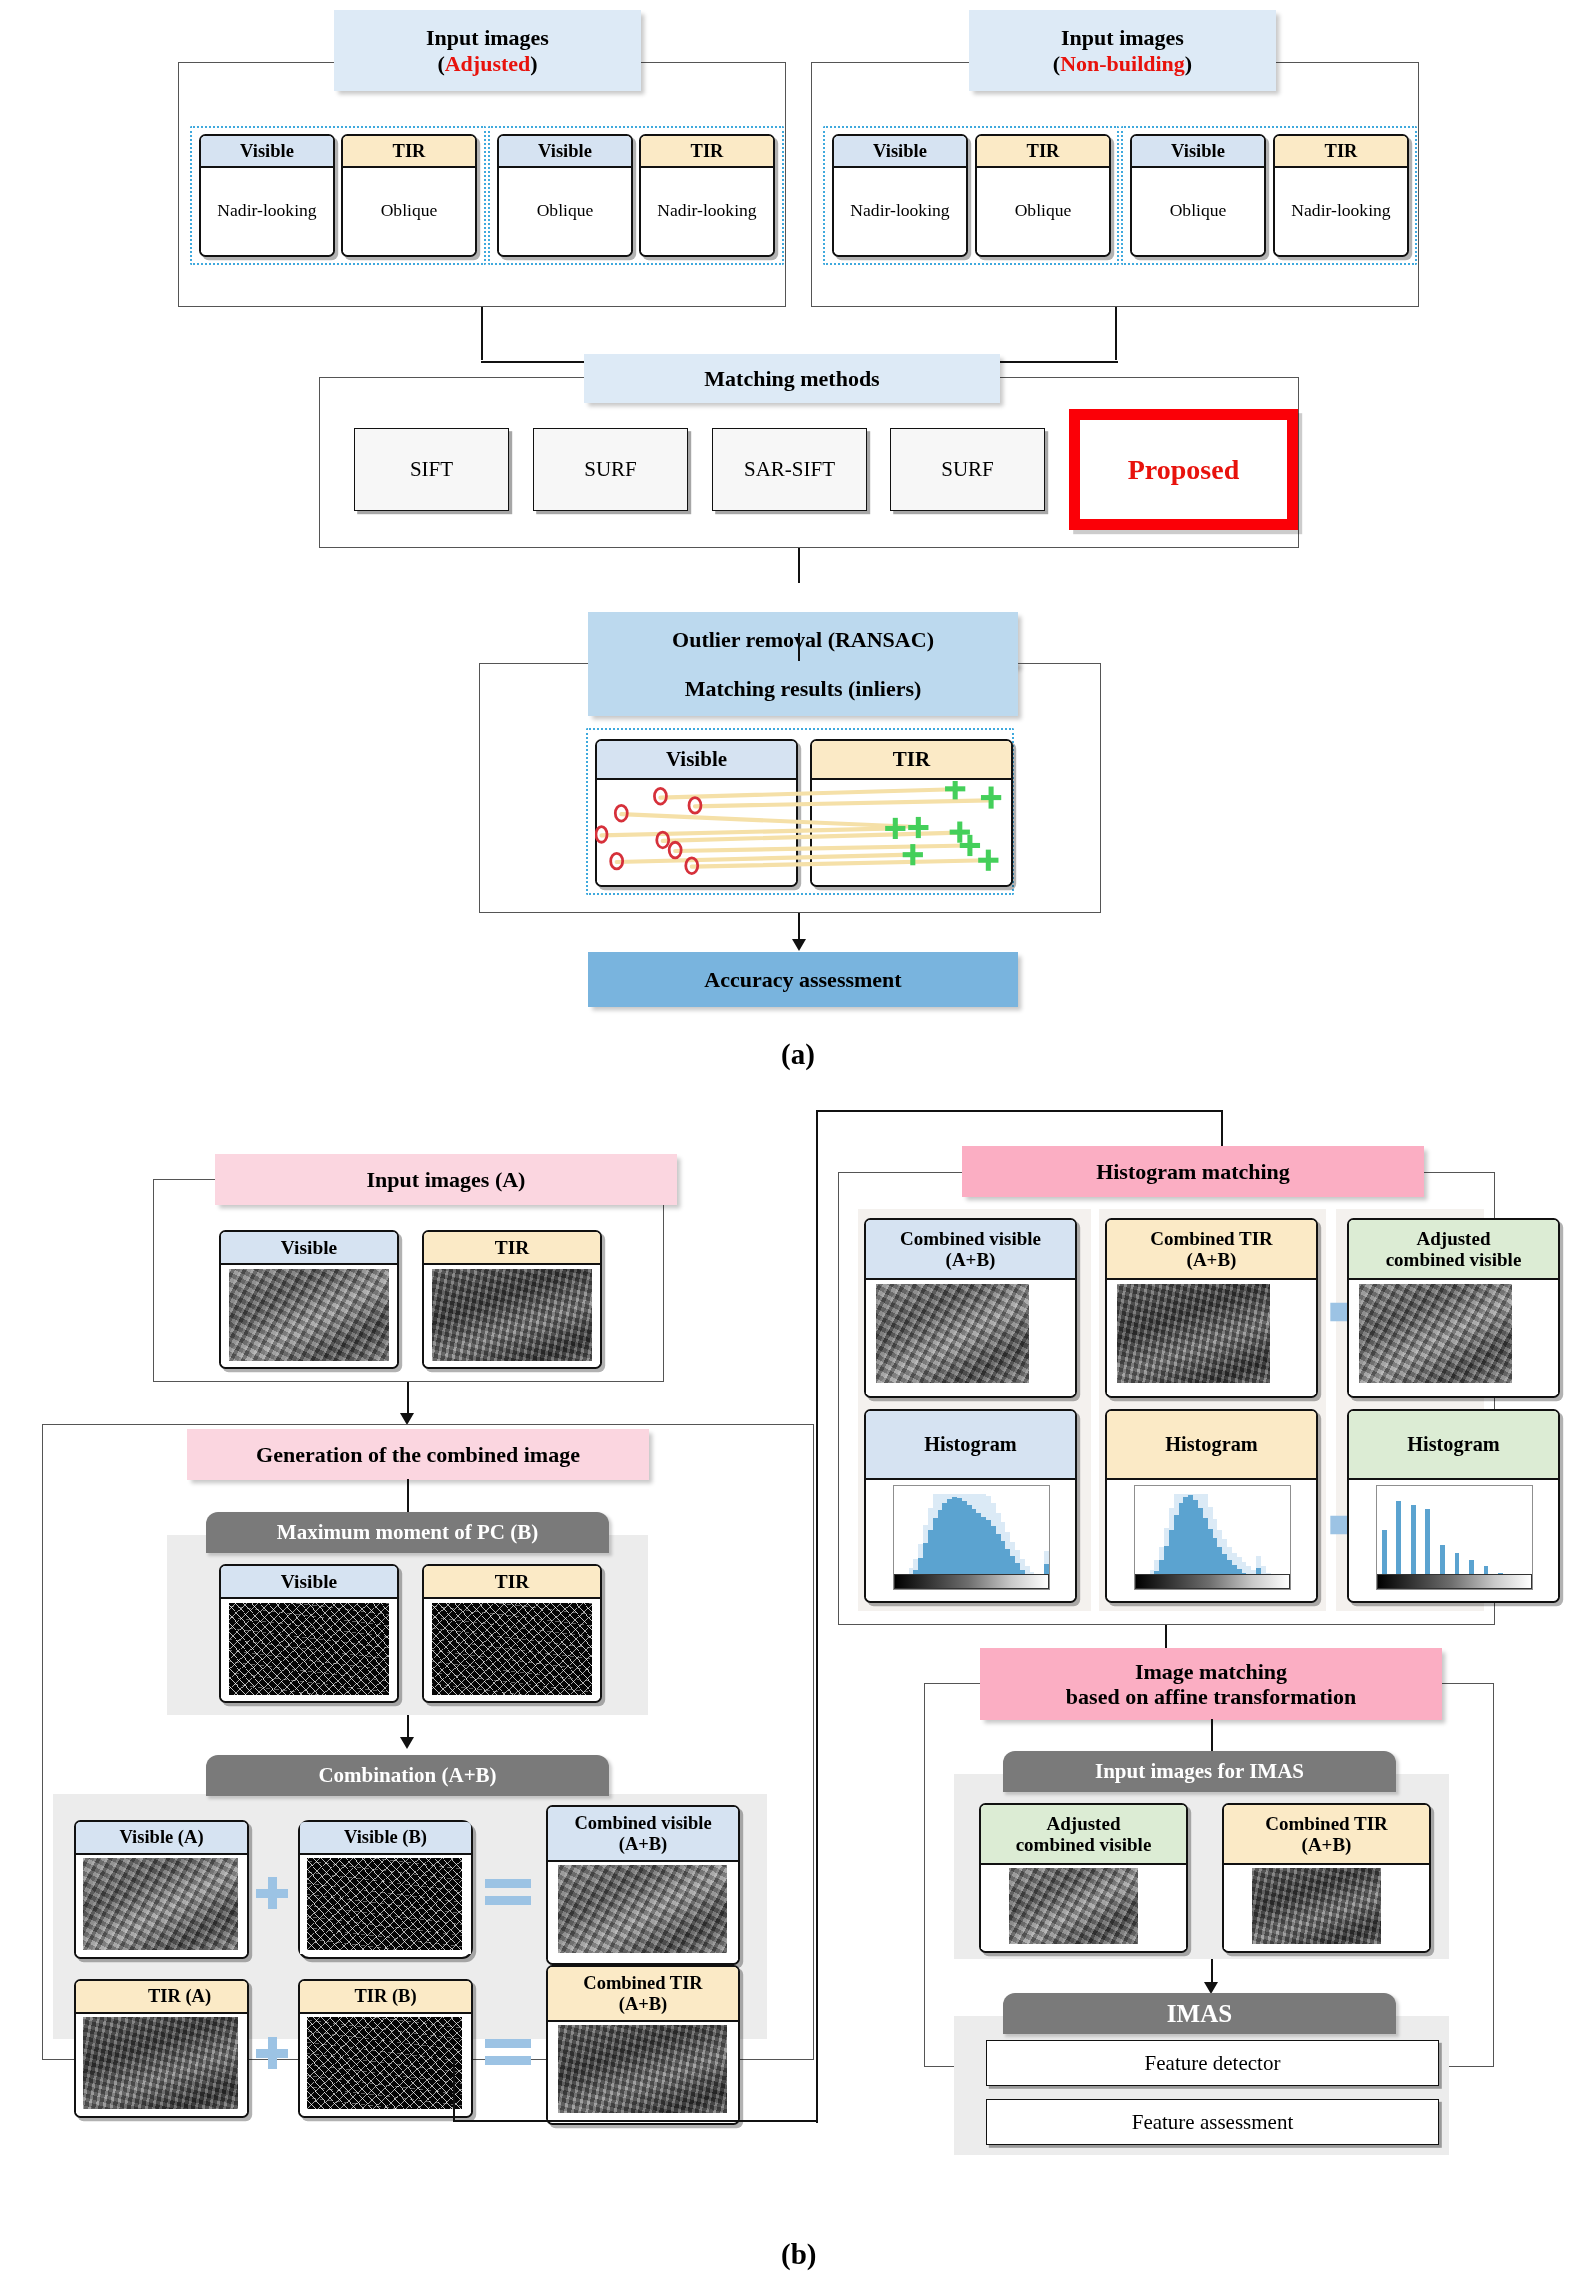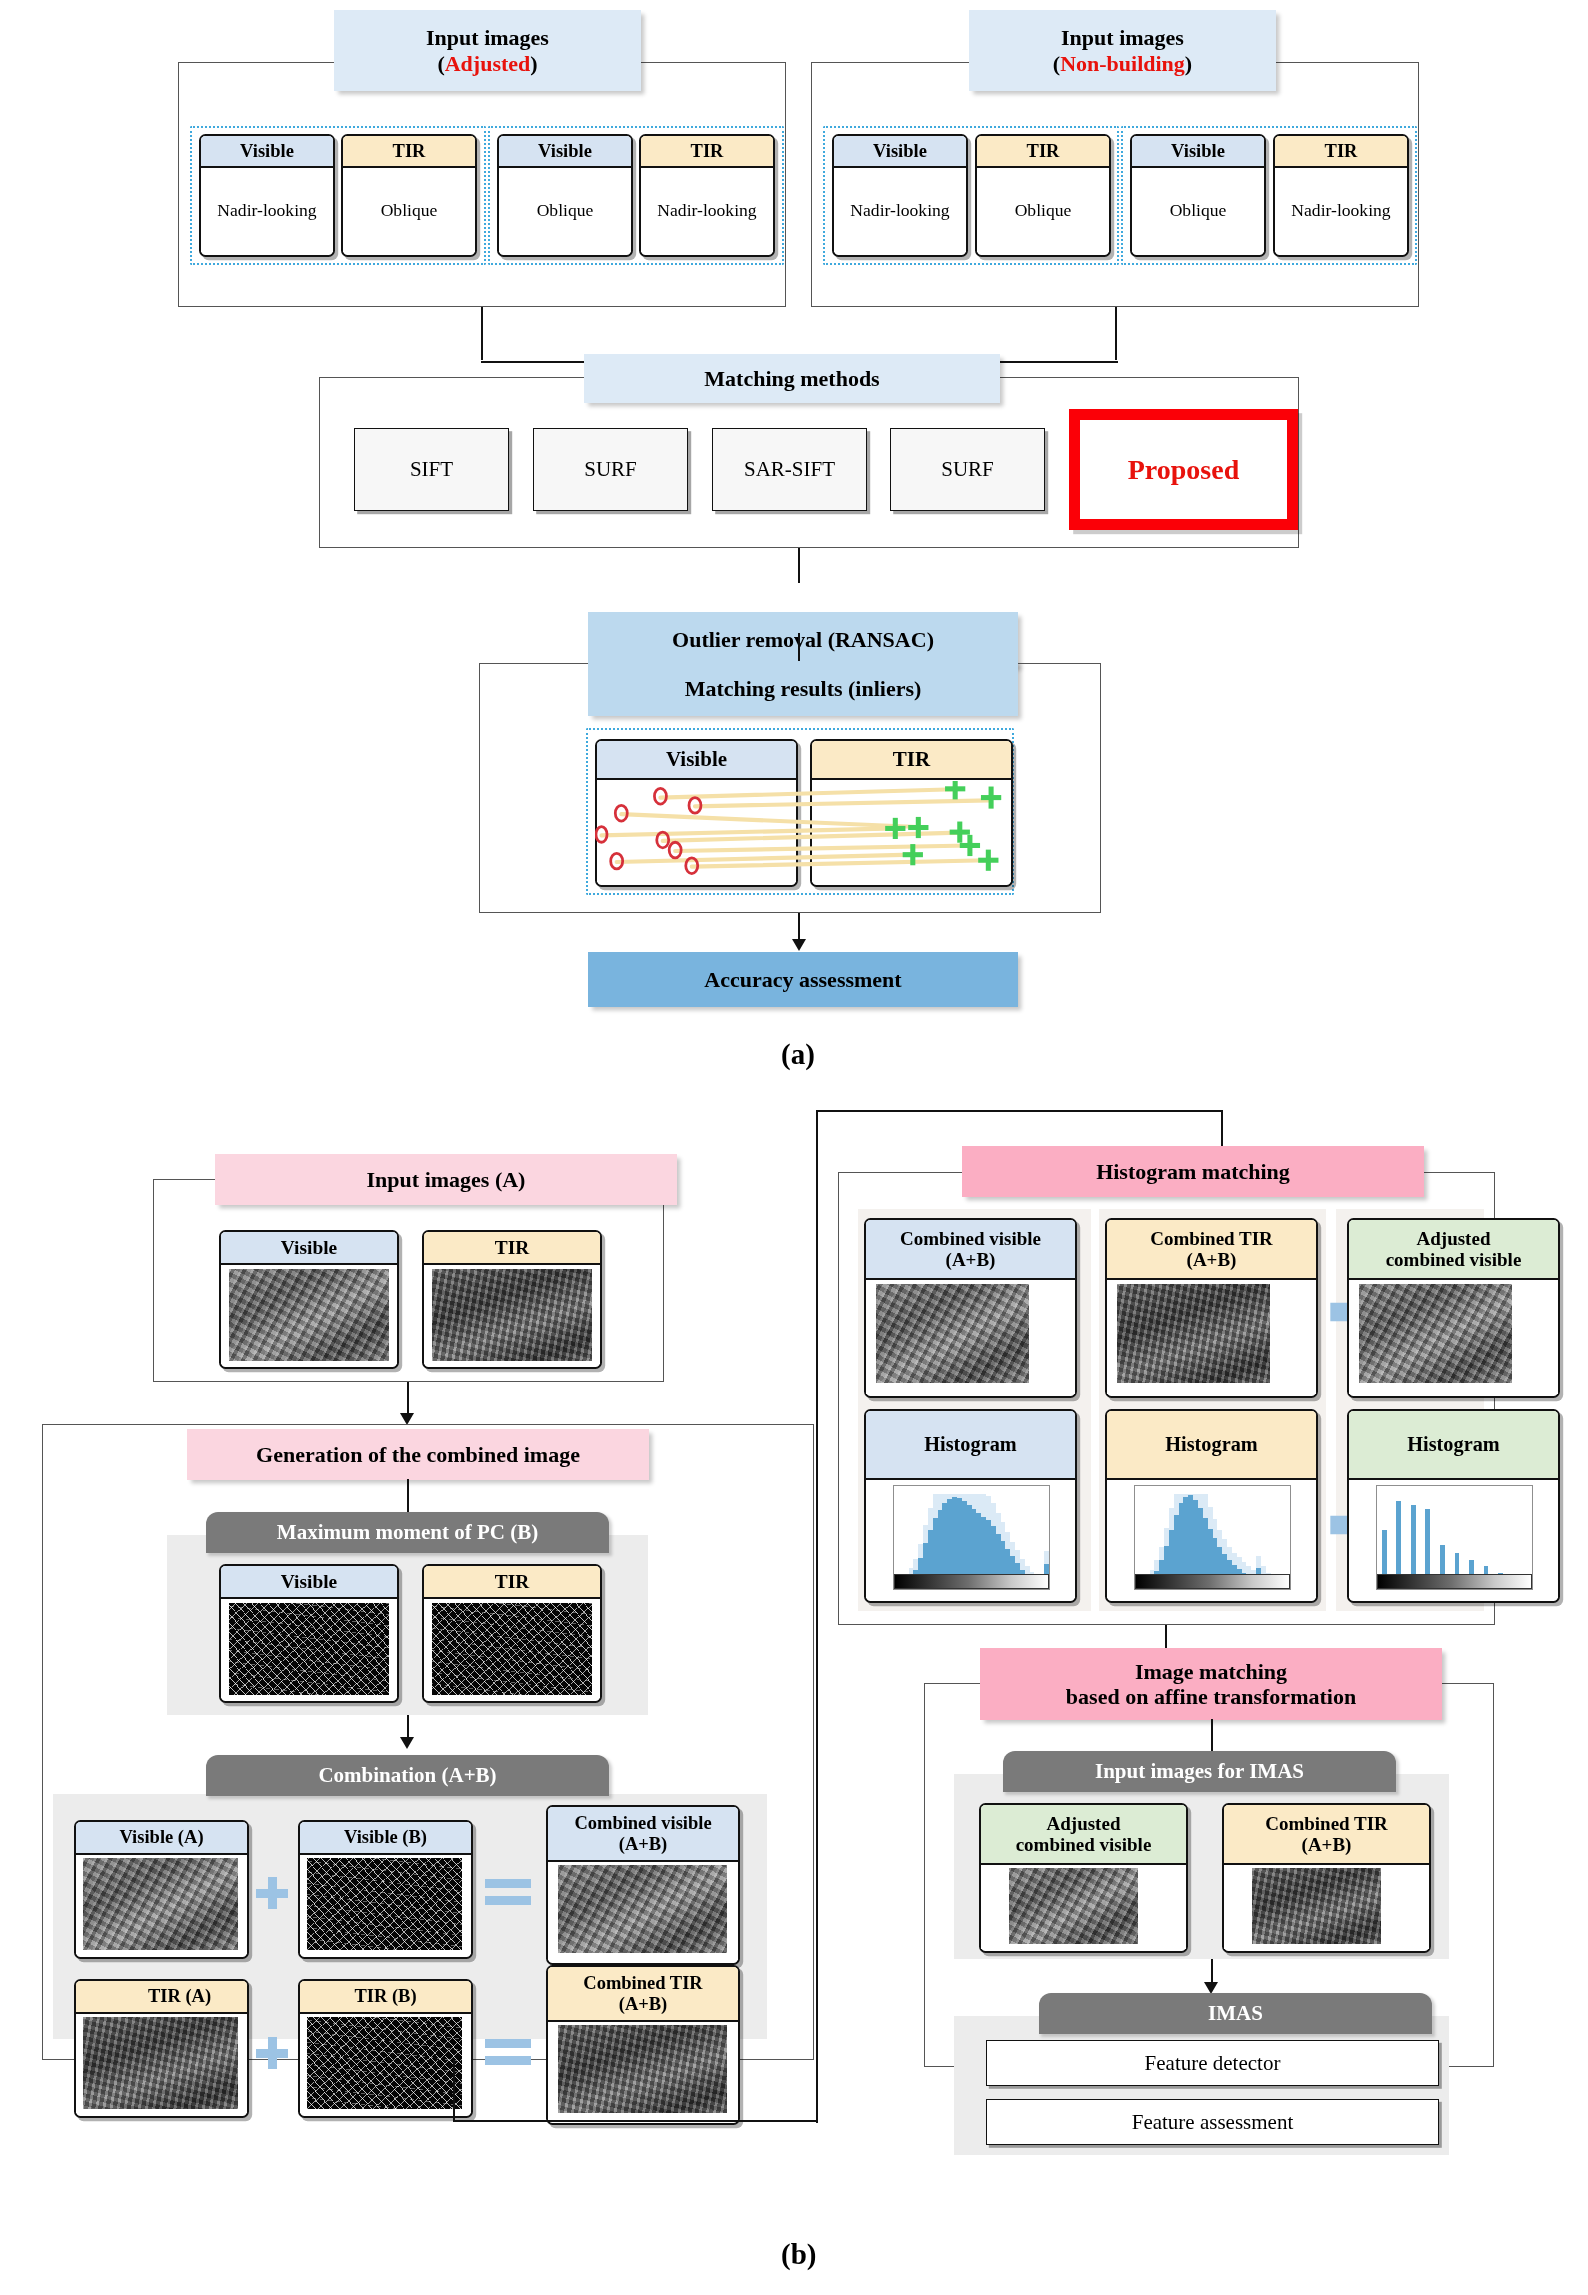--- a/index.html
+++ b/index.html
@@ -342,21 +342,21 @@
 <div class="card" style="left:74px;top:1820px;width:175px;height:139px;">
   <div class="hd vis" style="height:33px;font-size:18.5px;">Visible (A)</div>
   <div class="bd" style="height:calc(100% - 36px);position:relative;">
     <div class="thumb aerial" style="left:7.4px;top:3.2px;width:155px;height:92px;"></div>
   </div>
 </div>
 <div class="plus" style="left:256px;top:1877px;width:32px;height:32px;">
   <span style="position:absolute;left:12px;top:0;width:9.2px;height:32px;background:#9cc3e4;display:block;"></span>
   <span style="position:absolute;left:0;top:12px;width:32px;height:9.2px;background:#9cc3e4;display:block;"></span>
 </div>
-<div class="card" style="left:298px;top:1820px;width:175px;height:139px;">
+<div class="card" style="left:298px;top:1820px;width:175px;height:139px;border-radius:11px;">
   <div class="hd vis" style="height:33px;font-size:18.5px;">Visible (B)</div>
   <div class="bd" style="height:calc(100% - 36px);position:relative;">
     <div class="thumb edge" style="left:7.4px;top:3.2px;width:155px;height:92px;"></div>
   </div>
 </div>
 <div class="eqs" style="left:485px;top:1879px;width:46px;height:30px;">
   <span style="top:0;"></span>
     <span style="top:42%;margin-top:4.2px;"></span>
 </div>
 <div class="card" style="left:546px;top:1805px;width:194px;height:160px;">
@@ -676,19 +676,19 @@
   </div>
   <div class="bd" style="height:calc(100% - 62px);position:relative;">
     <div class="thumb aerial2" style="left:28px;top:2.8px;width:129px;height:76px;"></div>
   </div>
 </div>
 
 <div class="ln lnv" style="left:1211px;top:1959px;height:25.4px;"></div>
 <div class="arrow" style="left:1204px;top:1982px;"></div>
 
 <div class="greypanel" style="left:954px;top:2016px;width:495px;height:139px;"></div>
-<div class="greytab" style="left:1003px;top:1993px;width:393px;height:41px;font-size:21px;margin-left:36px;">IMAS</div>
+<div class="greytab" style="left:1003px;top:1993px;width:393px;height:41px;font-size:25px;">IMAS</div>
 
 <div class="thinbox" style="left:986px;top:2040px;width:453px;height:46px;font-size:21px;">Feature detector</div>
 <div class="thinbox" style="left:986px;top:2099px;width:453px;height:46px;font-size:21px;">Feature assessment</div>
 
 <div class="caption" style="left:781px;top:2238px;">(b)</div>
 
 
 </body></html>

